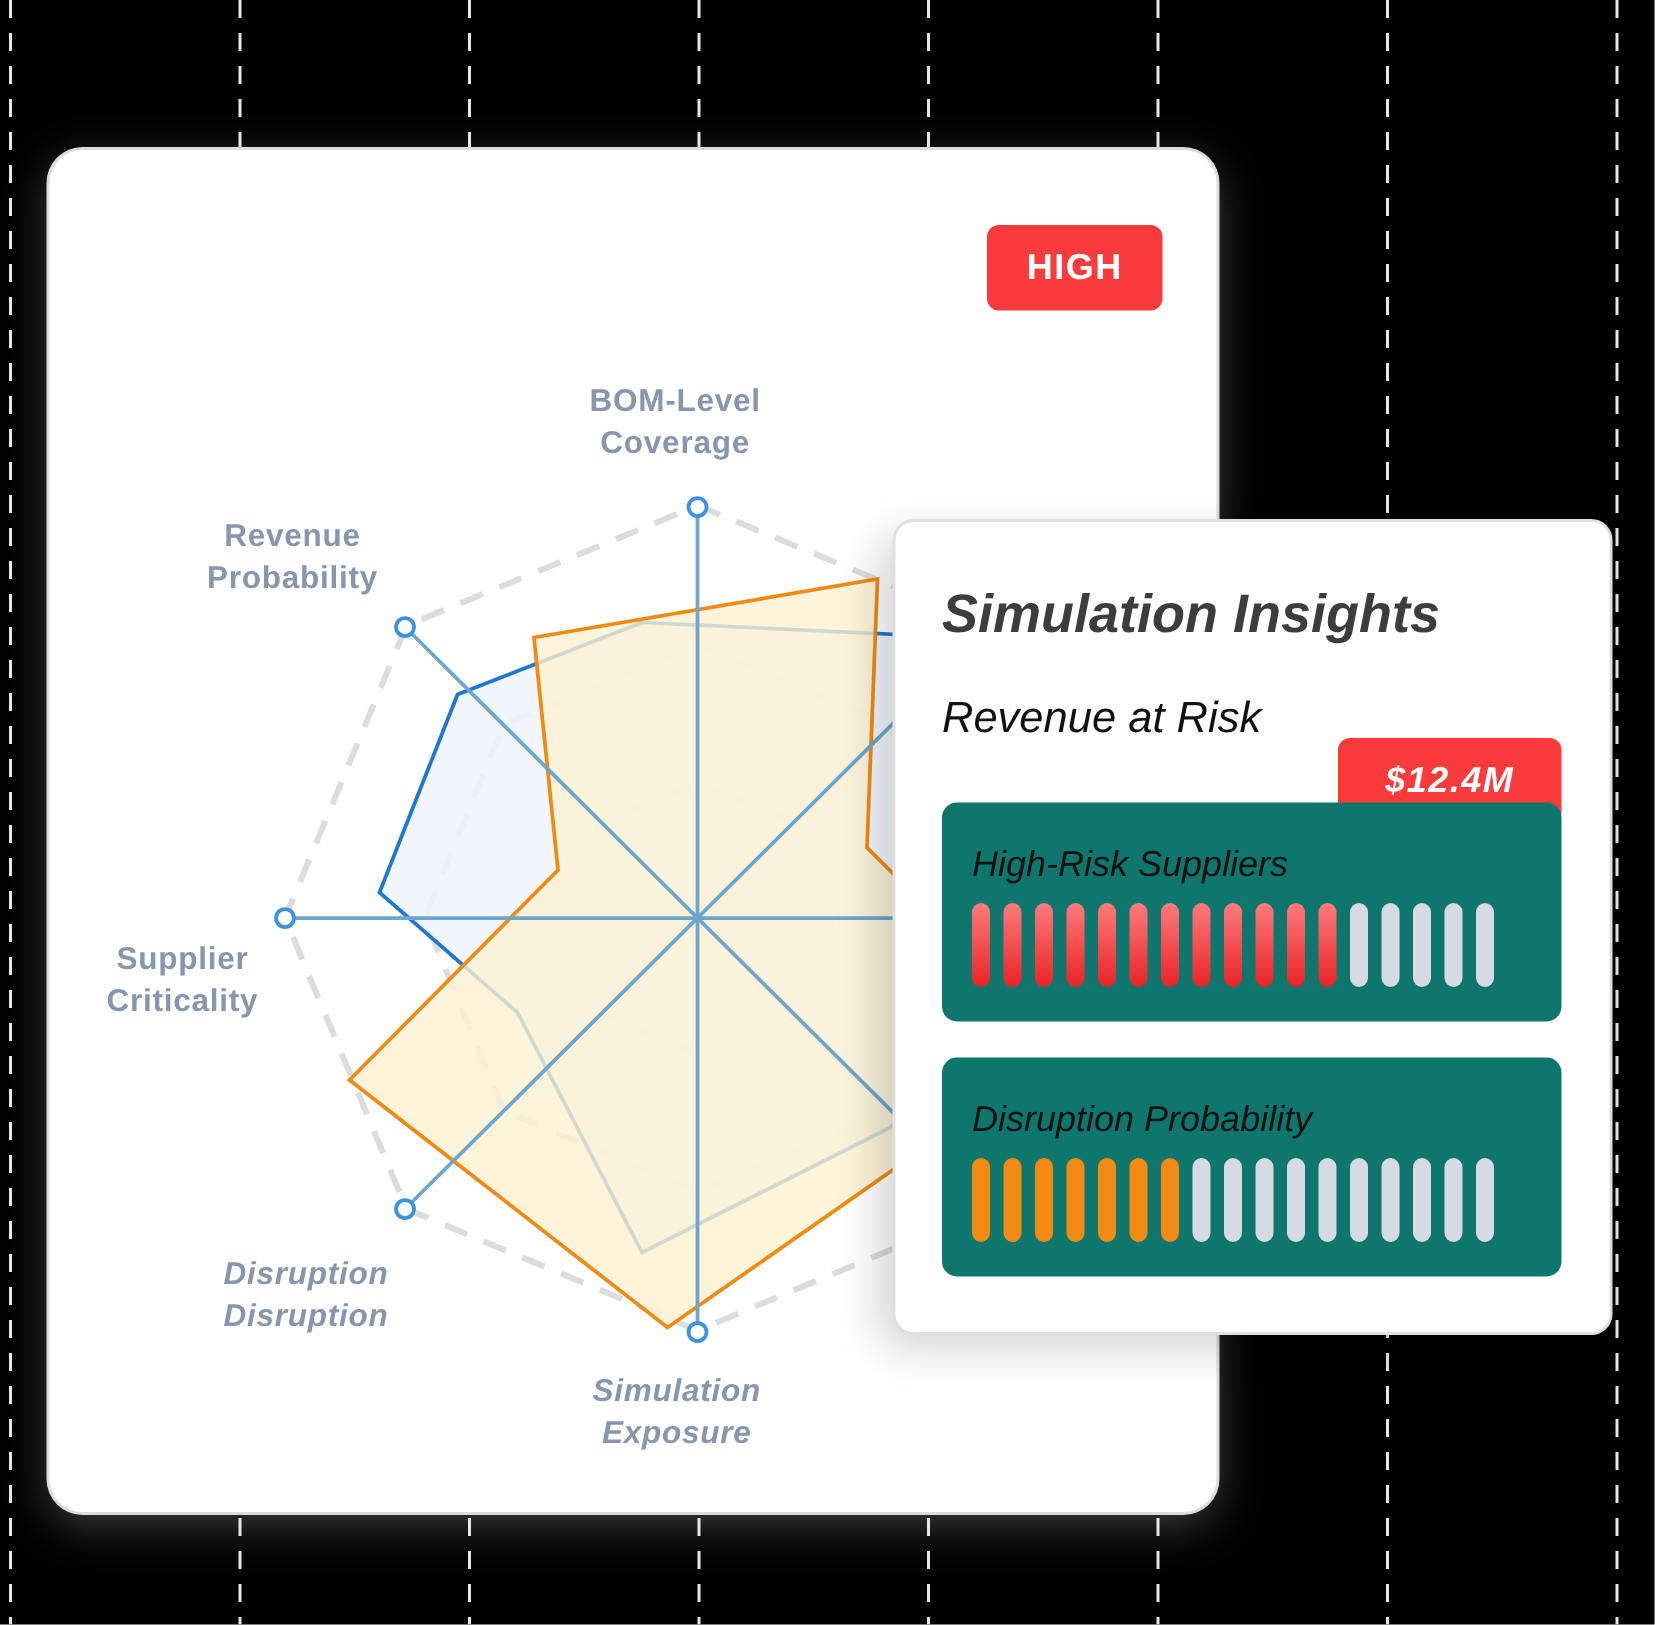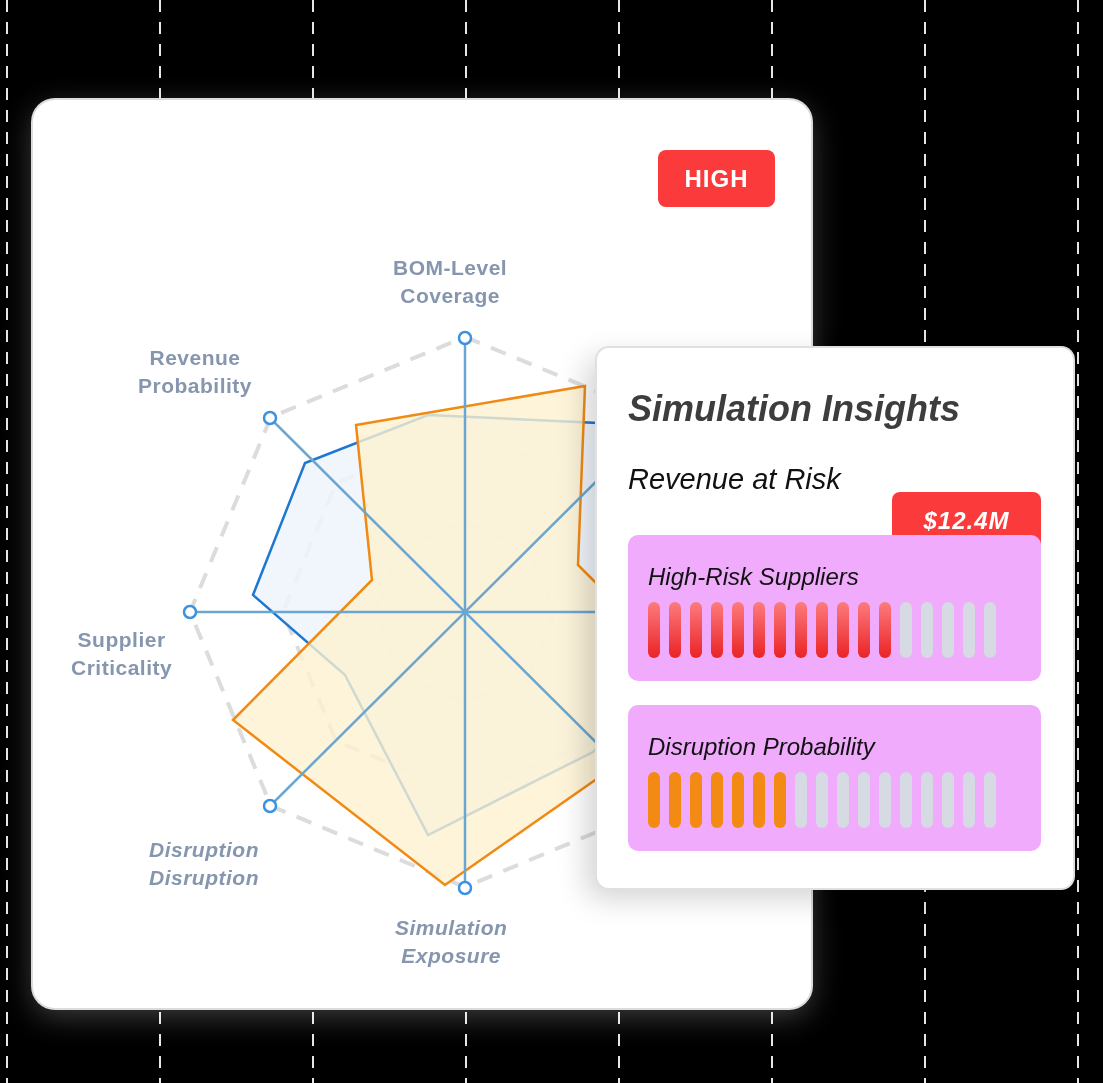--- a/index.html
+++ b/index.html
@@ -33,21 +33,21 @@
     font-style: italic;
   }
   .ins-title { position: absolute; left: 31px; top: 40px; font-size: 36px; font-weight: bold; color: #3d3d3d; }
   .rev-label { position: absolute; left: 31px; top: 115px; font-size: 29px; color: #111; }
   .rev-badge {
     position: absolute; left: 295px; top: 106px; width: 149px; height: 57px;
     background: #fb3a3c; border-radius: 8px; color: #fff; font-weight: bold; font-size: 24px;
     display: flex; align-items: center; justify-content: center; letter-spacing: 1px; margin-top: 38px;
   }
   .meter-box {
-    position: absolute; left: 31px; width: 413px; height: 146px; background: #f0abfc; border-radius: 10px; text-align: center;
+    position: absolute; left: 31px; width: 413px; height: 146px; background: #0f766e; border-radius: 10px; text-align: center;
   }
   .meter-label { position: absolute; left: 20px; top: 28px; font-size: 24px; color: #111; }
   .meter-bars { position: absolute; left: 20px; top: 67px; display: flex; gap: 9px; }
   .bar { width: 12px; height: 56px; border-radius: 7px; background: #d6dae2; }
   .bar.red { background: linear-gradient(#fd7b7d, #ea2326); }
   .bar.orange { background: #f28a14; }
 </style>
 </head>
 <body>
 

